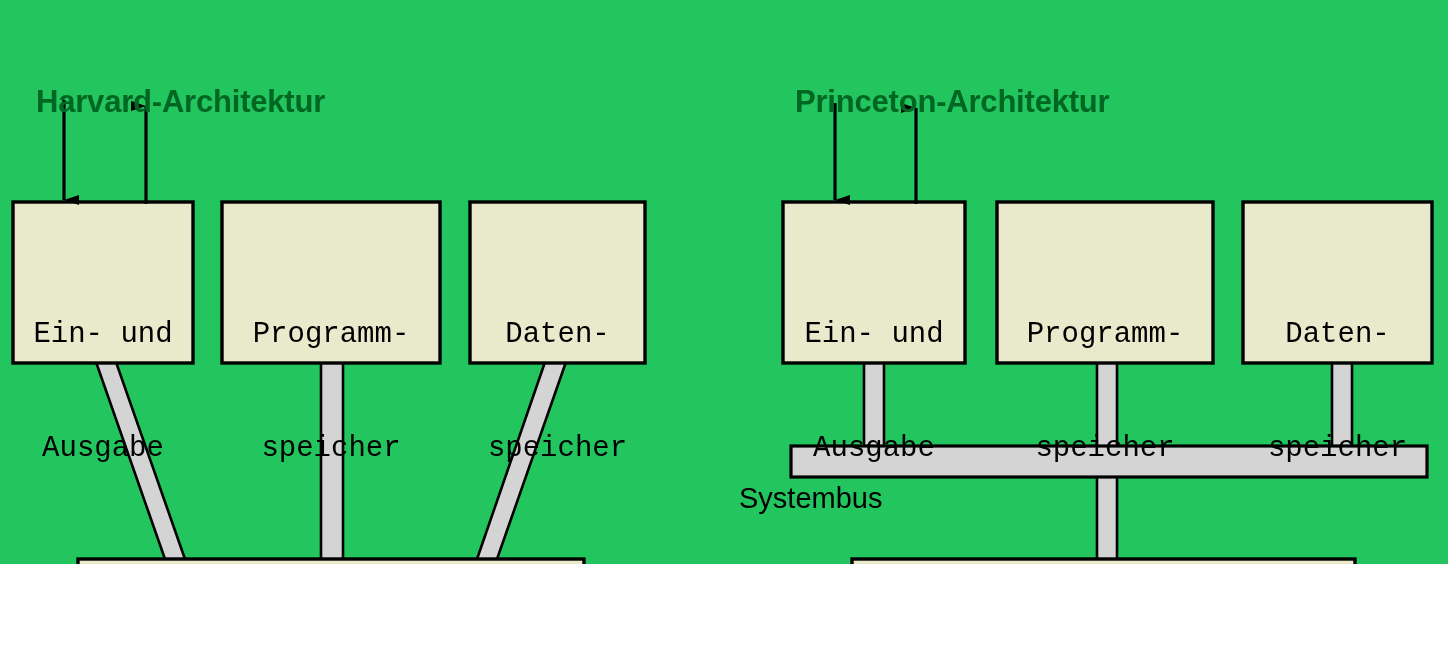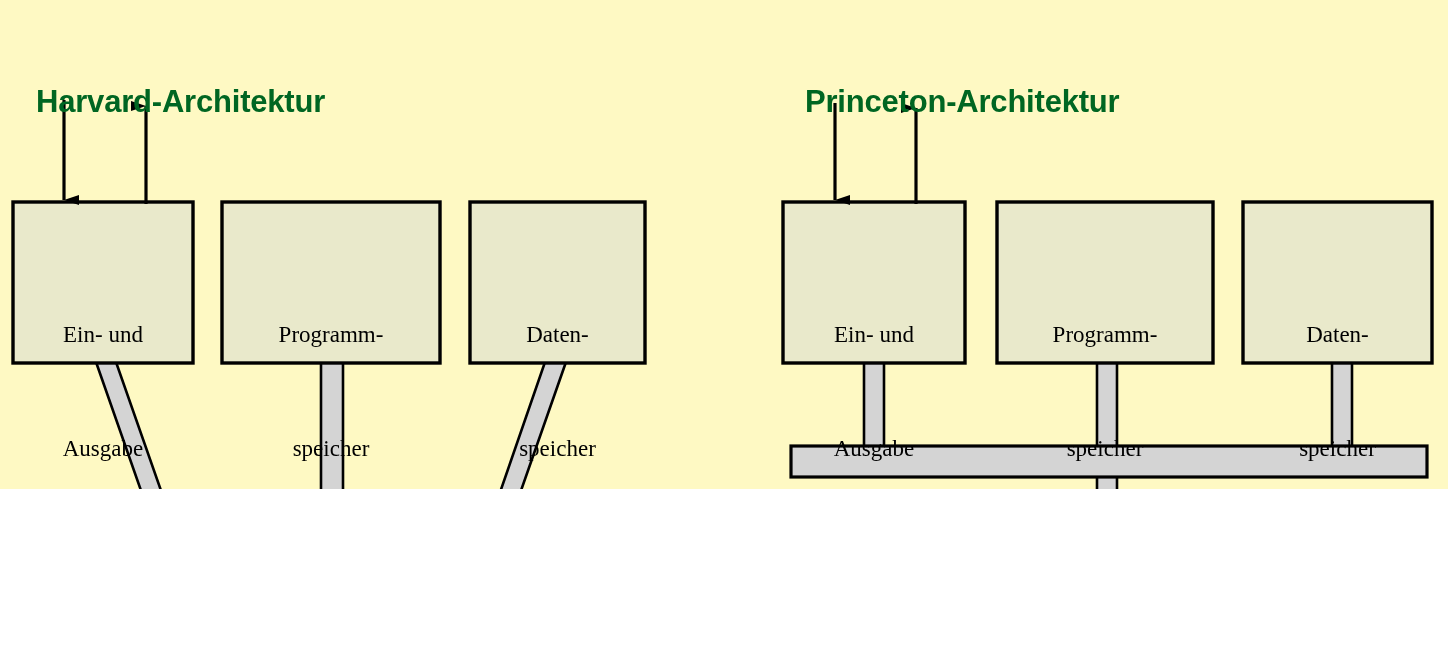--- a/index.html
+++ b/index.html
@@ -7,22 +7,22 @@
     margin: 0;
     padding: 0;
     background: #ffffff;
   }
   body {
     font-family: "Liberation Sans", sans-serif;
   }
   #stage {
     position: relative;
     width: 1448px;
-    height: 489px;
-    background: #fef9c3;
+    height: 564px;
+    background: #22c55e;
     overflow: hidden;
   }
   .diagram-svg {
     position: absolute;
     left: 0;
     top: 0;
     width: 1448px;
     height: 655px;
   }
   .title {
@@ -30,27 +30,27 @@
     font-family: "Liberation Sans", sans-serif;
     font-weight: bold;
     font-size: 31px;
     line-height: 36px;
     letter-spacing: -0.2px;
     color: #006622;
     white-space: pre;
     margin: 0;
   }
   #title-harvard { left: 36px; top: 12px; }
-  #title-princeton { left: 795px; top: 12px; margin-left: 10px; }
+  #title-princeton { left: 795px; top: 12px; }
   .title-line { display: block; }
 
   .box-label {
     position: absolute;
-    font-family: Liberation Serif, serif;
-    font-size: 23px;
+    font-family: Liberation Mono, monospace;
+    font-size: 29px;
     line-height: 38px;
     color: #000000;
     text-align: center;
     white-space: pre;
     pointer-events: none;
   }
   .box-label .l1, .box-label .l2 { display: block; }
 
   .bus-caption {
     position: absolute;
@@ -161,14 +161,15 @@
 
   <div class="box-label" style="left:1243px; top:240px; width:189px;">
     <span class="l1">Daten-</span>
     <span class="l2">speicher</span>
   </div>
 
   <div class="box-label" style="left:852px; top:568px; width:503px;">
     <span class="l1">Prozessor</span>
   </div>
 
+  <div class="bus-caption" style="left:739px; top:481px;">Systembus</div>
 
 </div>
 
 </body></html>

